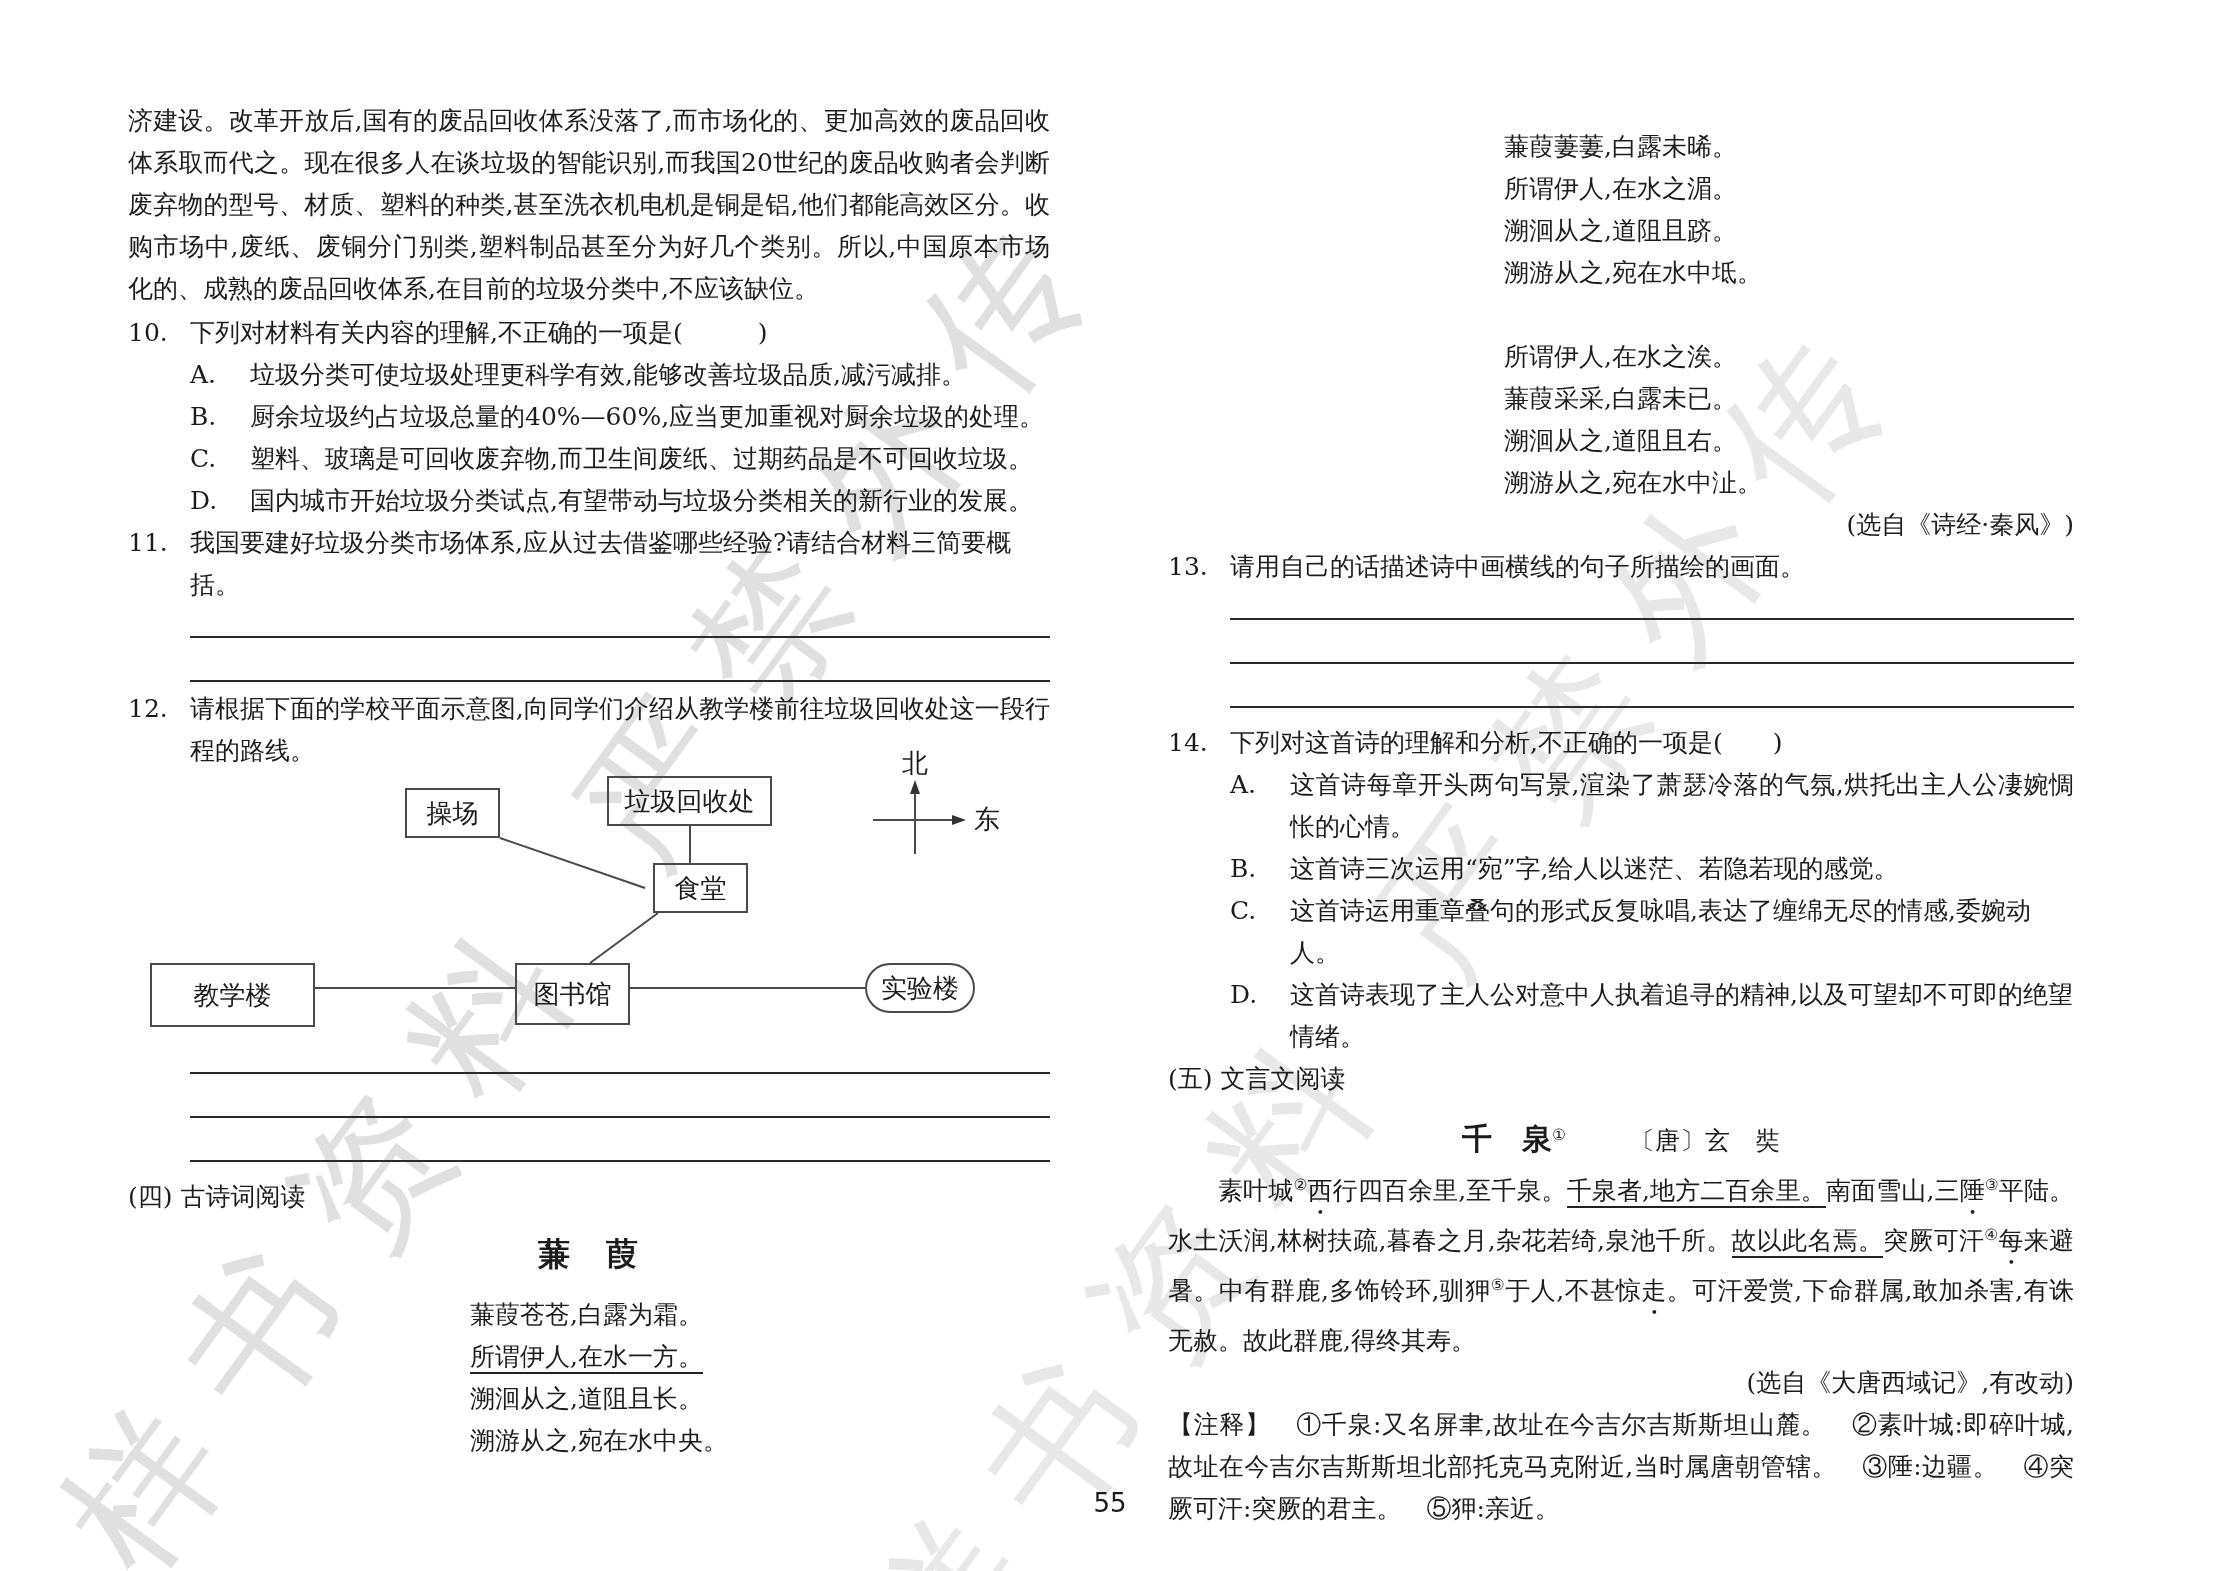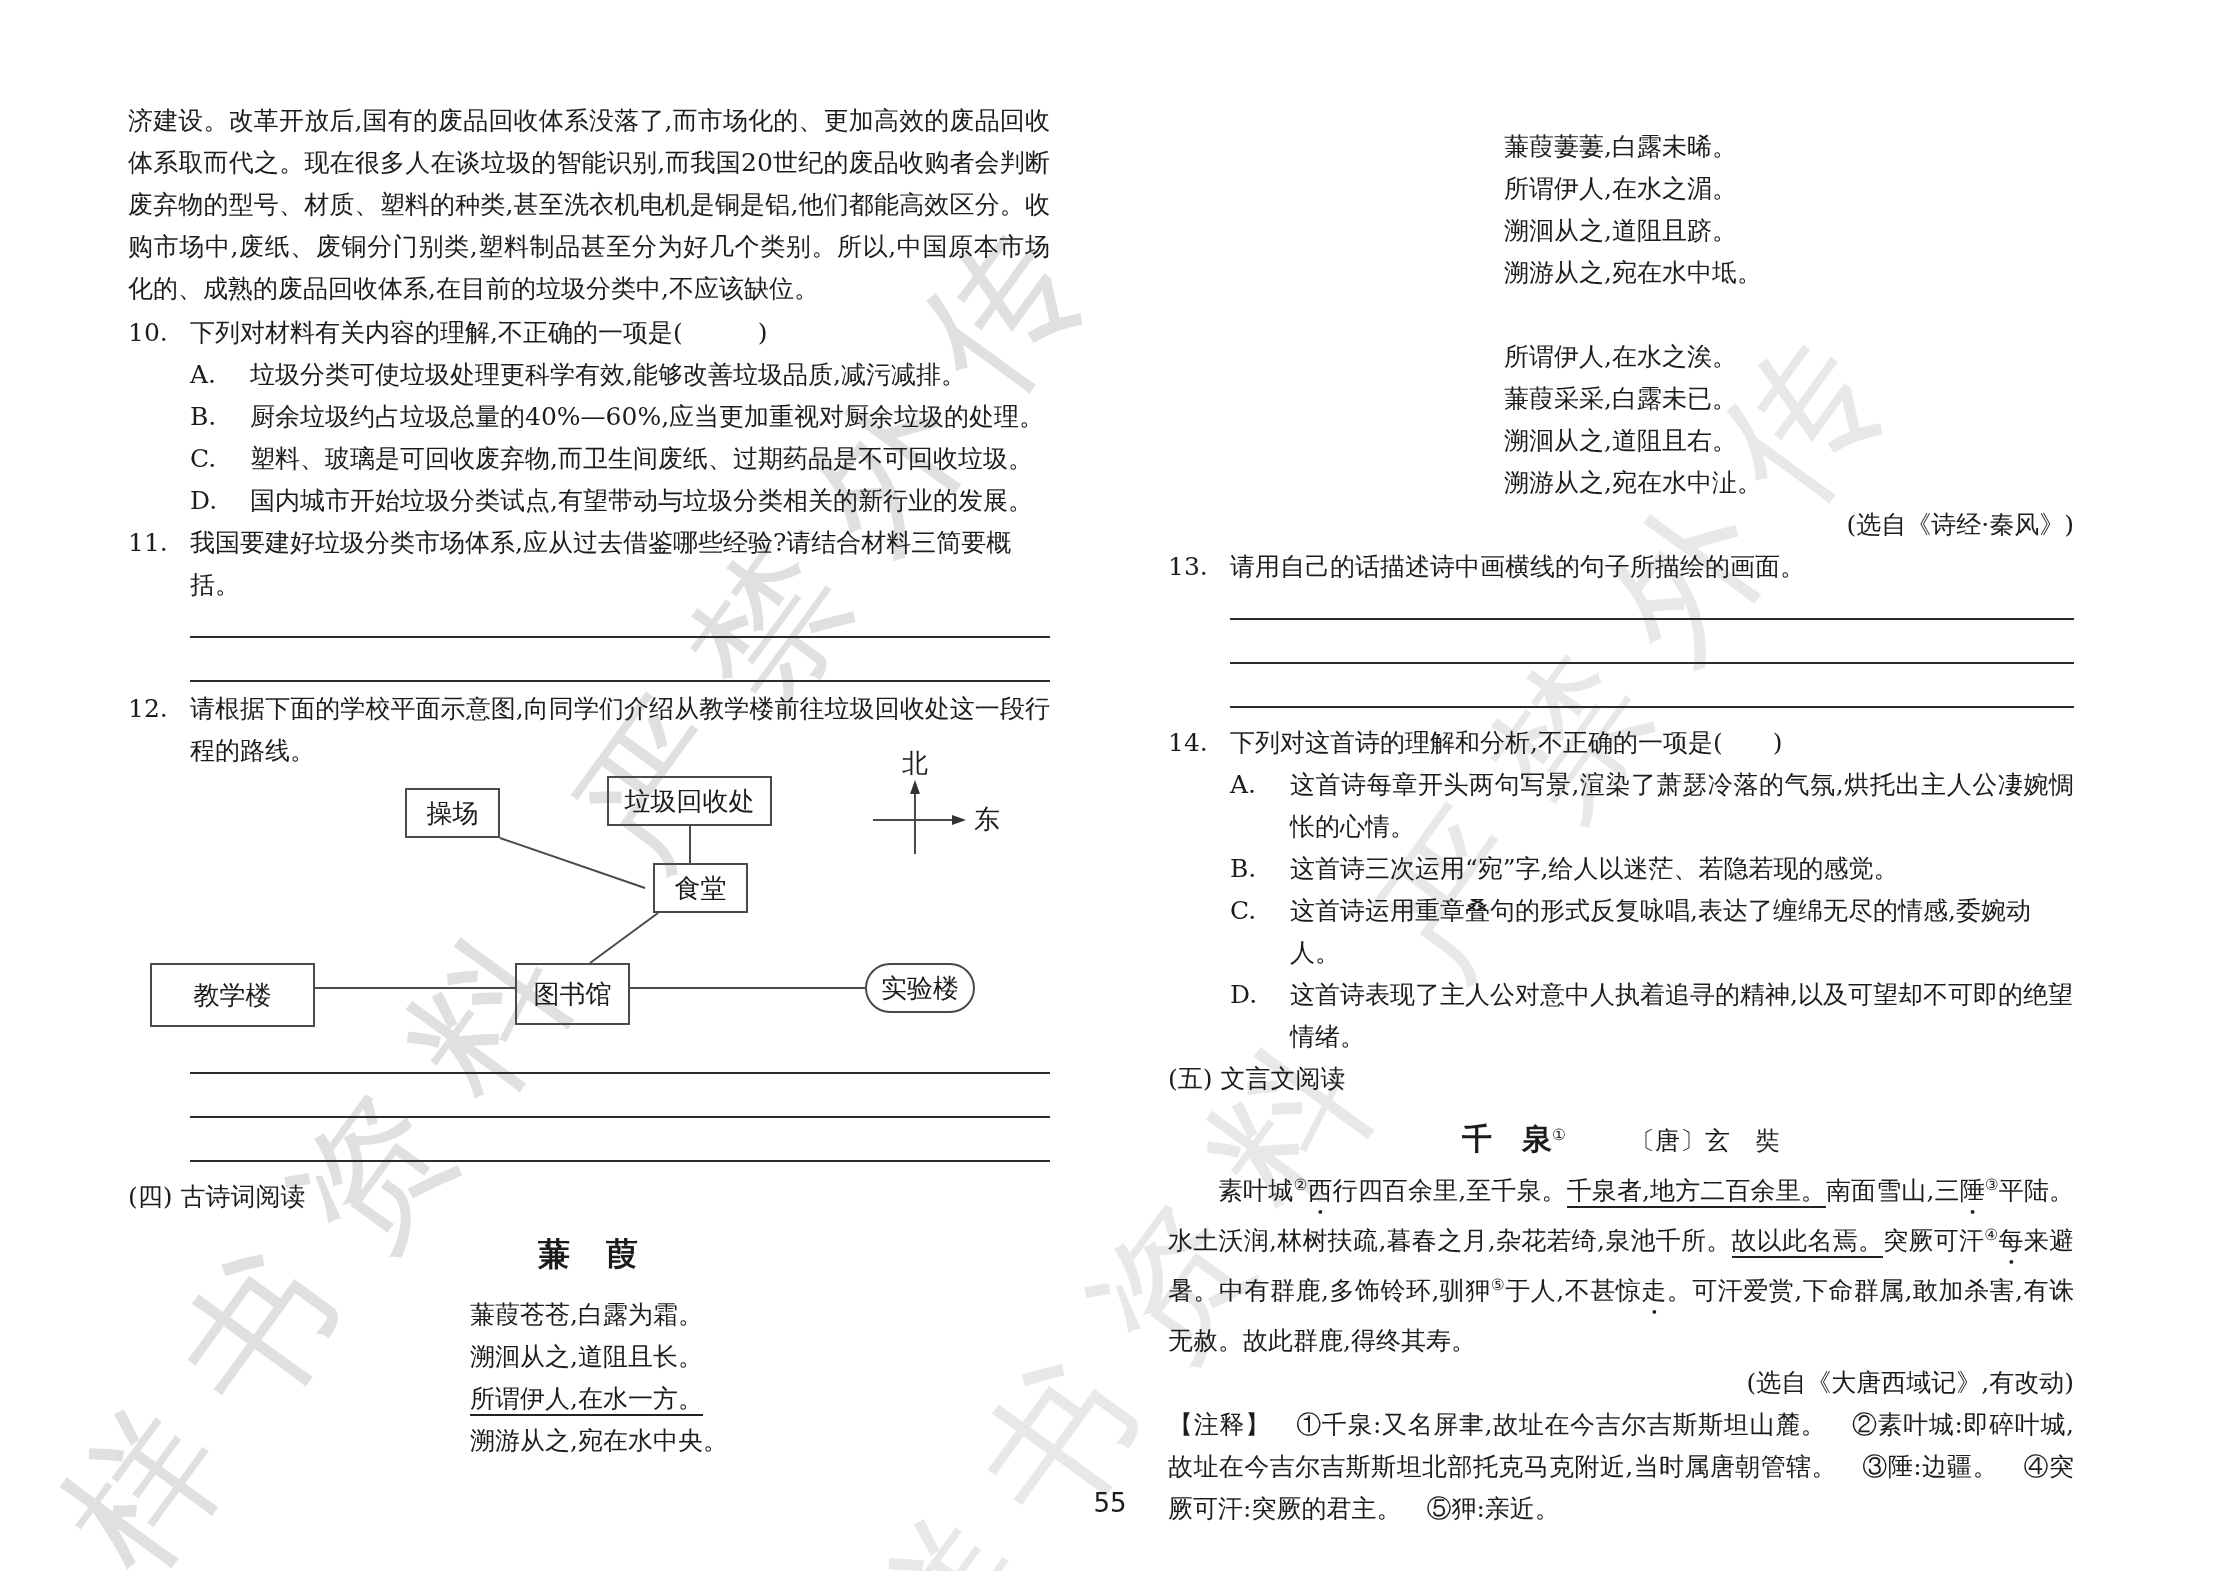--- a/index.html
+++ b/index.html
@@ -132,22 +132,22 @@
         <div class="ansline"></div>
         <div class="ansline"></div>
       </div>
 
     <div class="heading" style="margin-top:14px;">(四) 古诗词阅读</div>
 
     <div class="poem-title" style="margin-top:12px;">蒹　葭</div>
 
     <div style="margin:16px 0 0 342px;">
         <div class="pline"><span>蒹葭苍苍,白露为霜。</span></div>
+        <div class="pline"><span class="u">所谓伊人,在水一方。</span></div>
         <div class="pline"><span>溯洄从之,道阻且长。</span></div>
-        <div class="pline"><span class="u">所谓伊人,在水一方。</span></div>
         <div class="pline"><span>溯游从之,宛在水中央。</span></div>
       </div>
 
   </div>
 
   <div class="col" id="col-right">
 
     <div style="margin:126px 0 0 336px;">
         <div class="pline"><span>蒹葭萋萋,白露未晞。</span></div>
         <div class="pline"><span>所谓伊人,在水之湄。</span></div>

